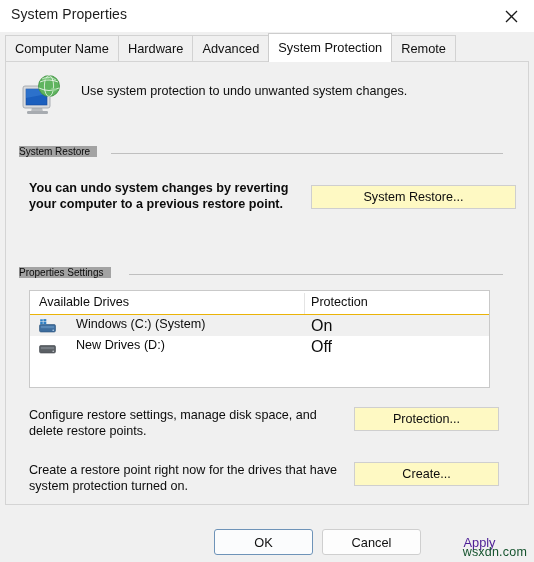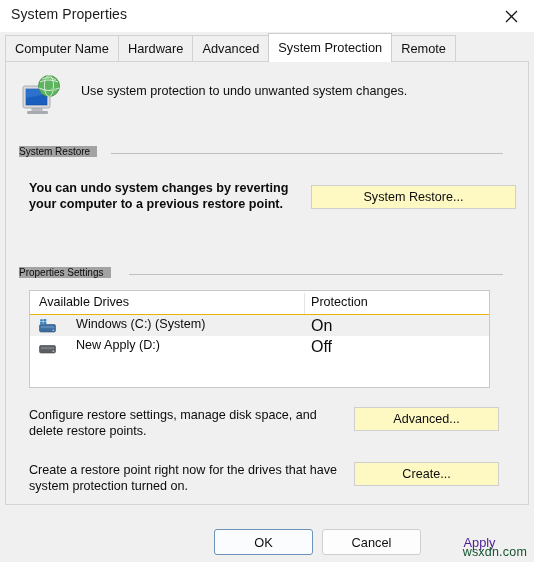--- a/index.html
+++ b/index.html
@@ -377,28 +377,28 @@
         <div class="lv-cell-prot">On</div>
       </div>
 
       <div class="lv-row">
         <svg class="lv-drive-icon" viewBox="0 0 17 14">
           <rect x="0.5" y="5.5" width="16" height="7.5" rx="1.4" fill="#5a5f64"></rect>
           <rect x="0.5" y="5.5" width="16" height="7.5" rx="1.4" fill="none" stroke="#43484d" stroke-width="0.6"></rect>
           <rect x="1.8" y="7" width="13.4" height="2.2" fill="#7d838a" opacity="0.85"></rect>
           <circle cx="14.2" cy="11.3" r="0.8" fill="#c9ced3"></circle>
         </svg>
-        <div class="lv-cell-name">New Apply (D:)</div>
+        <div class="lv-cell-name">New Drives (D:)</div>
         <div class="lv-cell-prot">Off</div>
       </div>
     </div>
 
     <div class="body-text" style="left:23px; top:345px; width:325px;">Configure restore settings, manage disk space, and delete restore points.</div>
     <div class="btn" style="left:348px; top:345px; width:145px; height:24px;">
-      <span>Advanced...</span>
+      <span>Protection...</span>
     </div>
 
     <div class="body-text" style="left:23px; top:400px; width:330px;">Create a restore point right now for the drives that have system protection turned on.</div>
     <div class="btn" style="left:348px; top:400px; width:145px; height:24px;">
       <span>Create...</span>
     </div>
 
   </div>
 
   <div class="footer">

